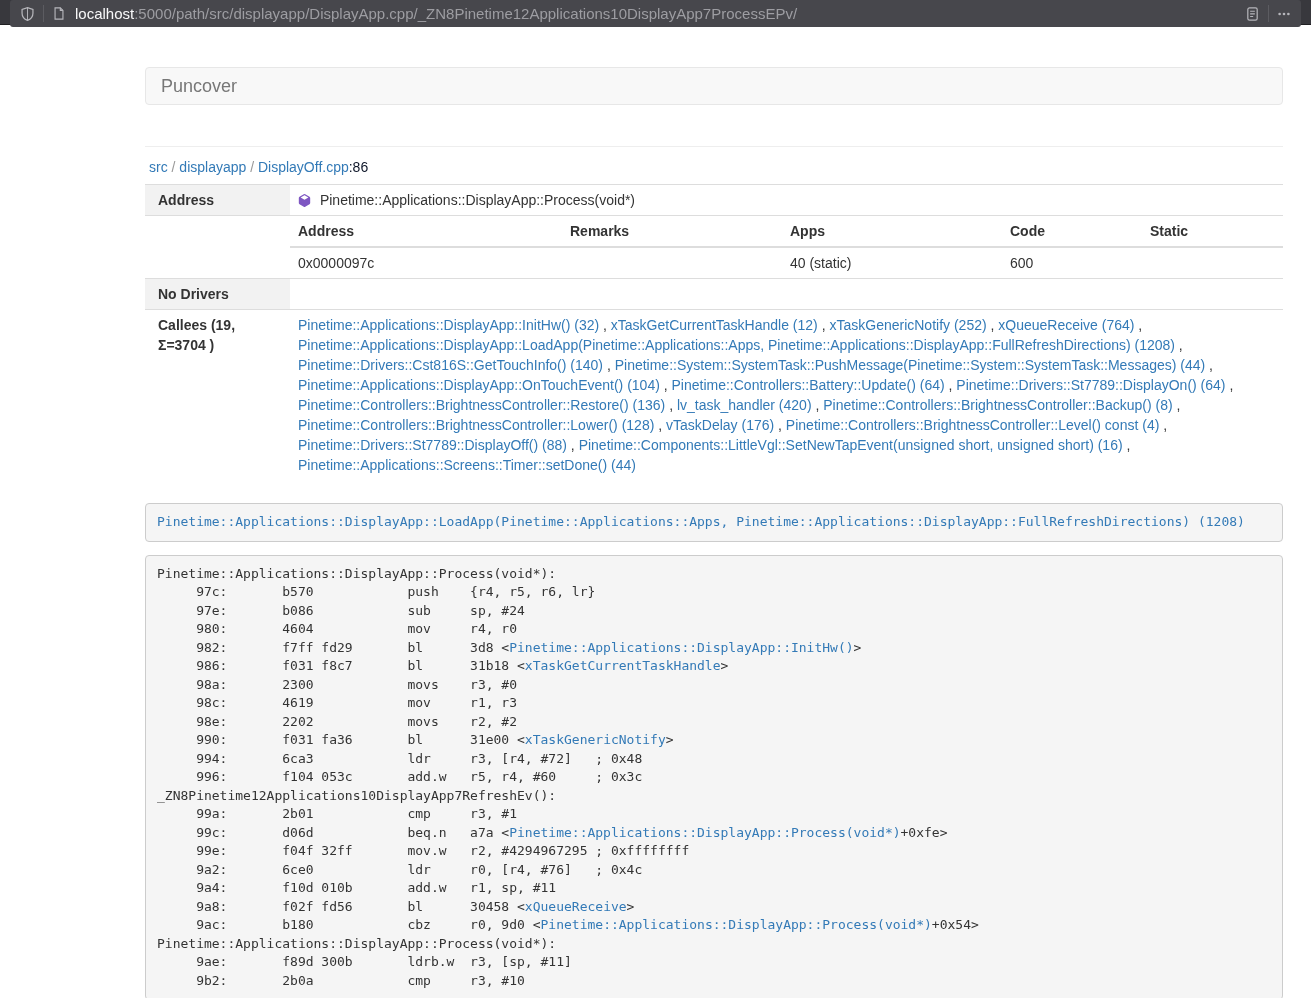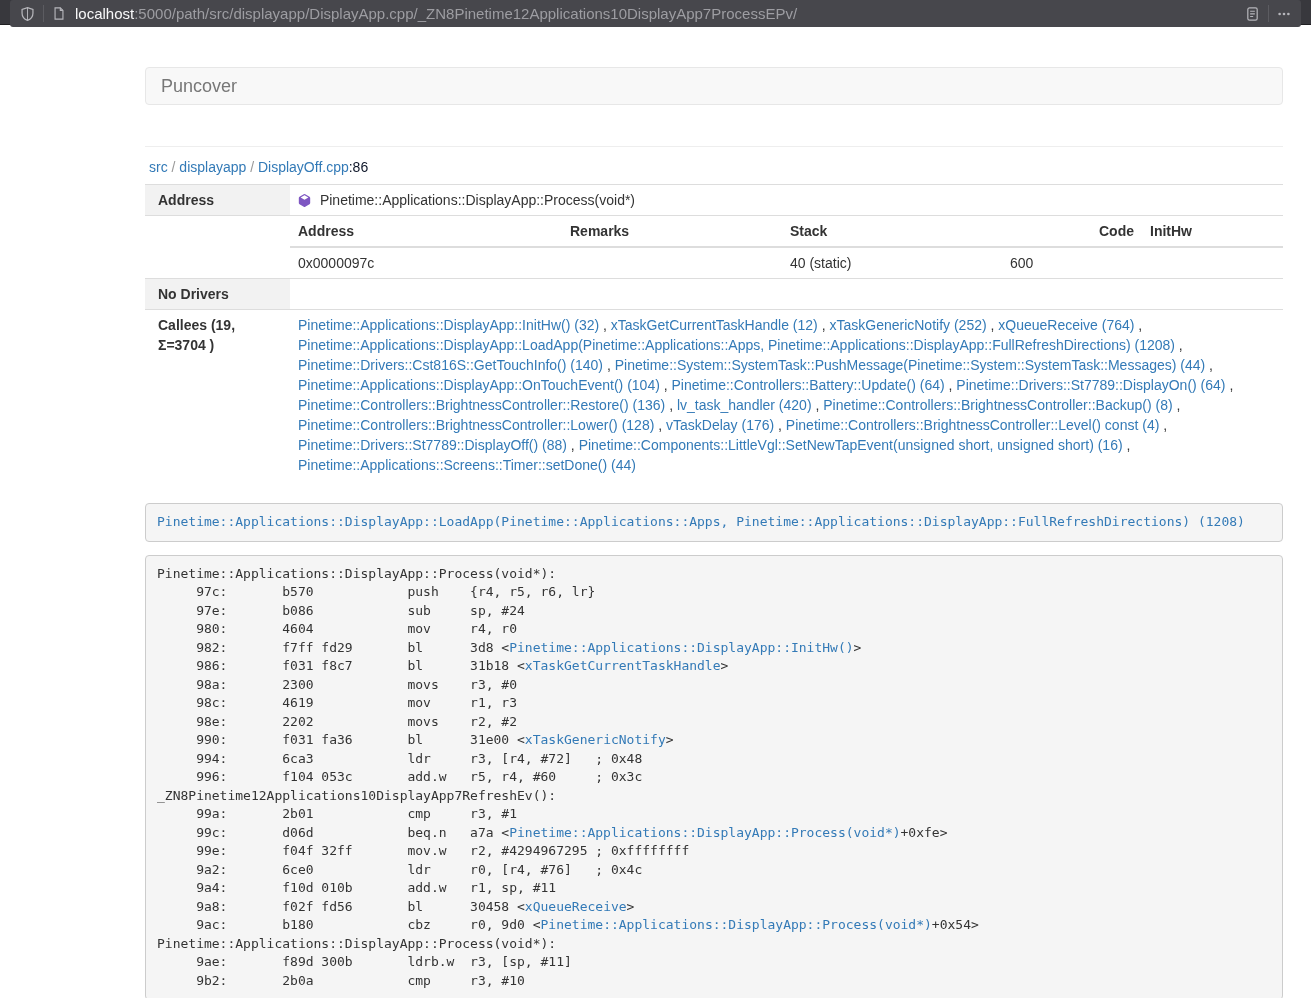--- a/index.html
+++ b/index.html
@@ -38,21 +38,21 @@
   .info-table > tbody > tr > th{width:145px;padding:5px 8px 5px 13px;font-weight:bold;}
   .info-table > tbody > tr > td{padding:5px 8px;}
   .info-table > tbody > tr.striped > th{background:var(--stripe-bg);}
   td.nested-td{padding:0 !important;}
   .nested{width:100%;border-collapse:collapse;font-size:14px;line-height:20px;}
   .nested th{font-weight:bold;text-align:left;padding:5px 8px;border-bottom:2px solid var(--table-border);margin-top:28px;}
   .nested td{padding:5px 8px;}
   .nested th:nth-child(1){width:272px;}
   .nested th:nth-child(2){width:220px;}
   .nested th:nth-child(3){width:220px;}
-  .nested th:nth-child(4){width:140px;text-align:right;}
+  .nested th:nth-child(4){width:140px;}
   .pkg{color:var(--package-icon);margin-right:5px;}
   .pkg svg{vertical-align:-2px;}
   #callees a{color:var(--link);text-decoration:none;white-space:nowrap;}
   
   pre.codebox{font-family:"DejaVu Sans Mono",monospace;font-size:13px;line-height:18.5px;
     background:var(--pre-bg);border:1px solid #ccc;border-radius:4px;color:#333;
     padding:9px 11px;margin:23px 0 13px 0;white-space:pre;overflow:hidden;}
   pre.codebox a{color:var(--link);text-decoration:none;}
   pre.disasm{margin:0;}
 </style>
@@ -117,23 +117,23 @@
         </td>
       </tr>
       <tr>
         <th></th>
         <td class="nested-td">
           <table class="nested">
             <thead>
                 <tr id="metric-cols">
                   <th>Address</th>
                   <th>Remarks</th>
-                  <th>Stack</th>
+                  <th>Apps</th>
                   <th>Code</th>
-                  <th>InitHw</th>
+                  <th>Static</th>
                 </tr>
               </thead>
             <tbody>
                 <tr id="metric-vals">
                   <td>0x0000097c</td>
                   <td></td>
                   <td>40 (static)</td>
                   <td>600</td>
                   <td></td>
                 </tr>

